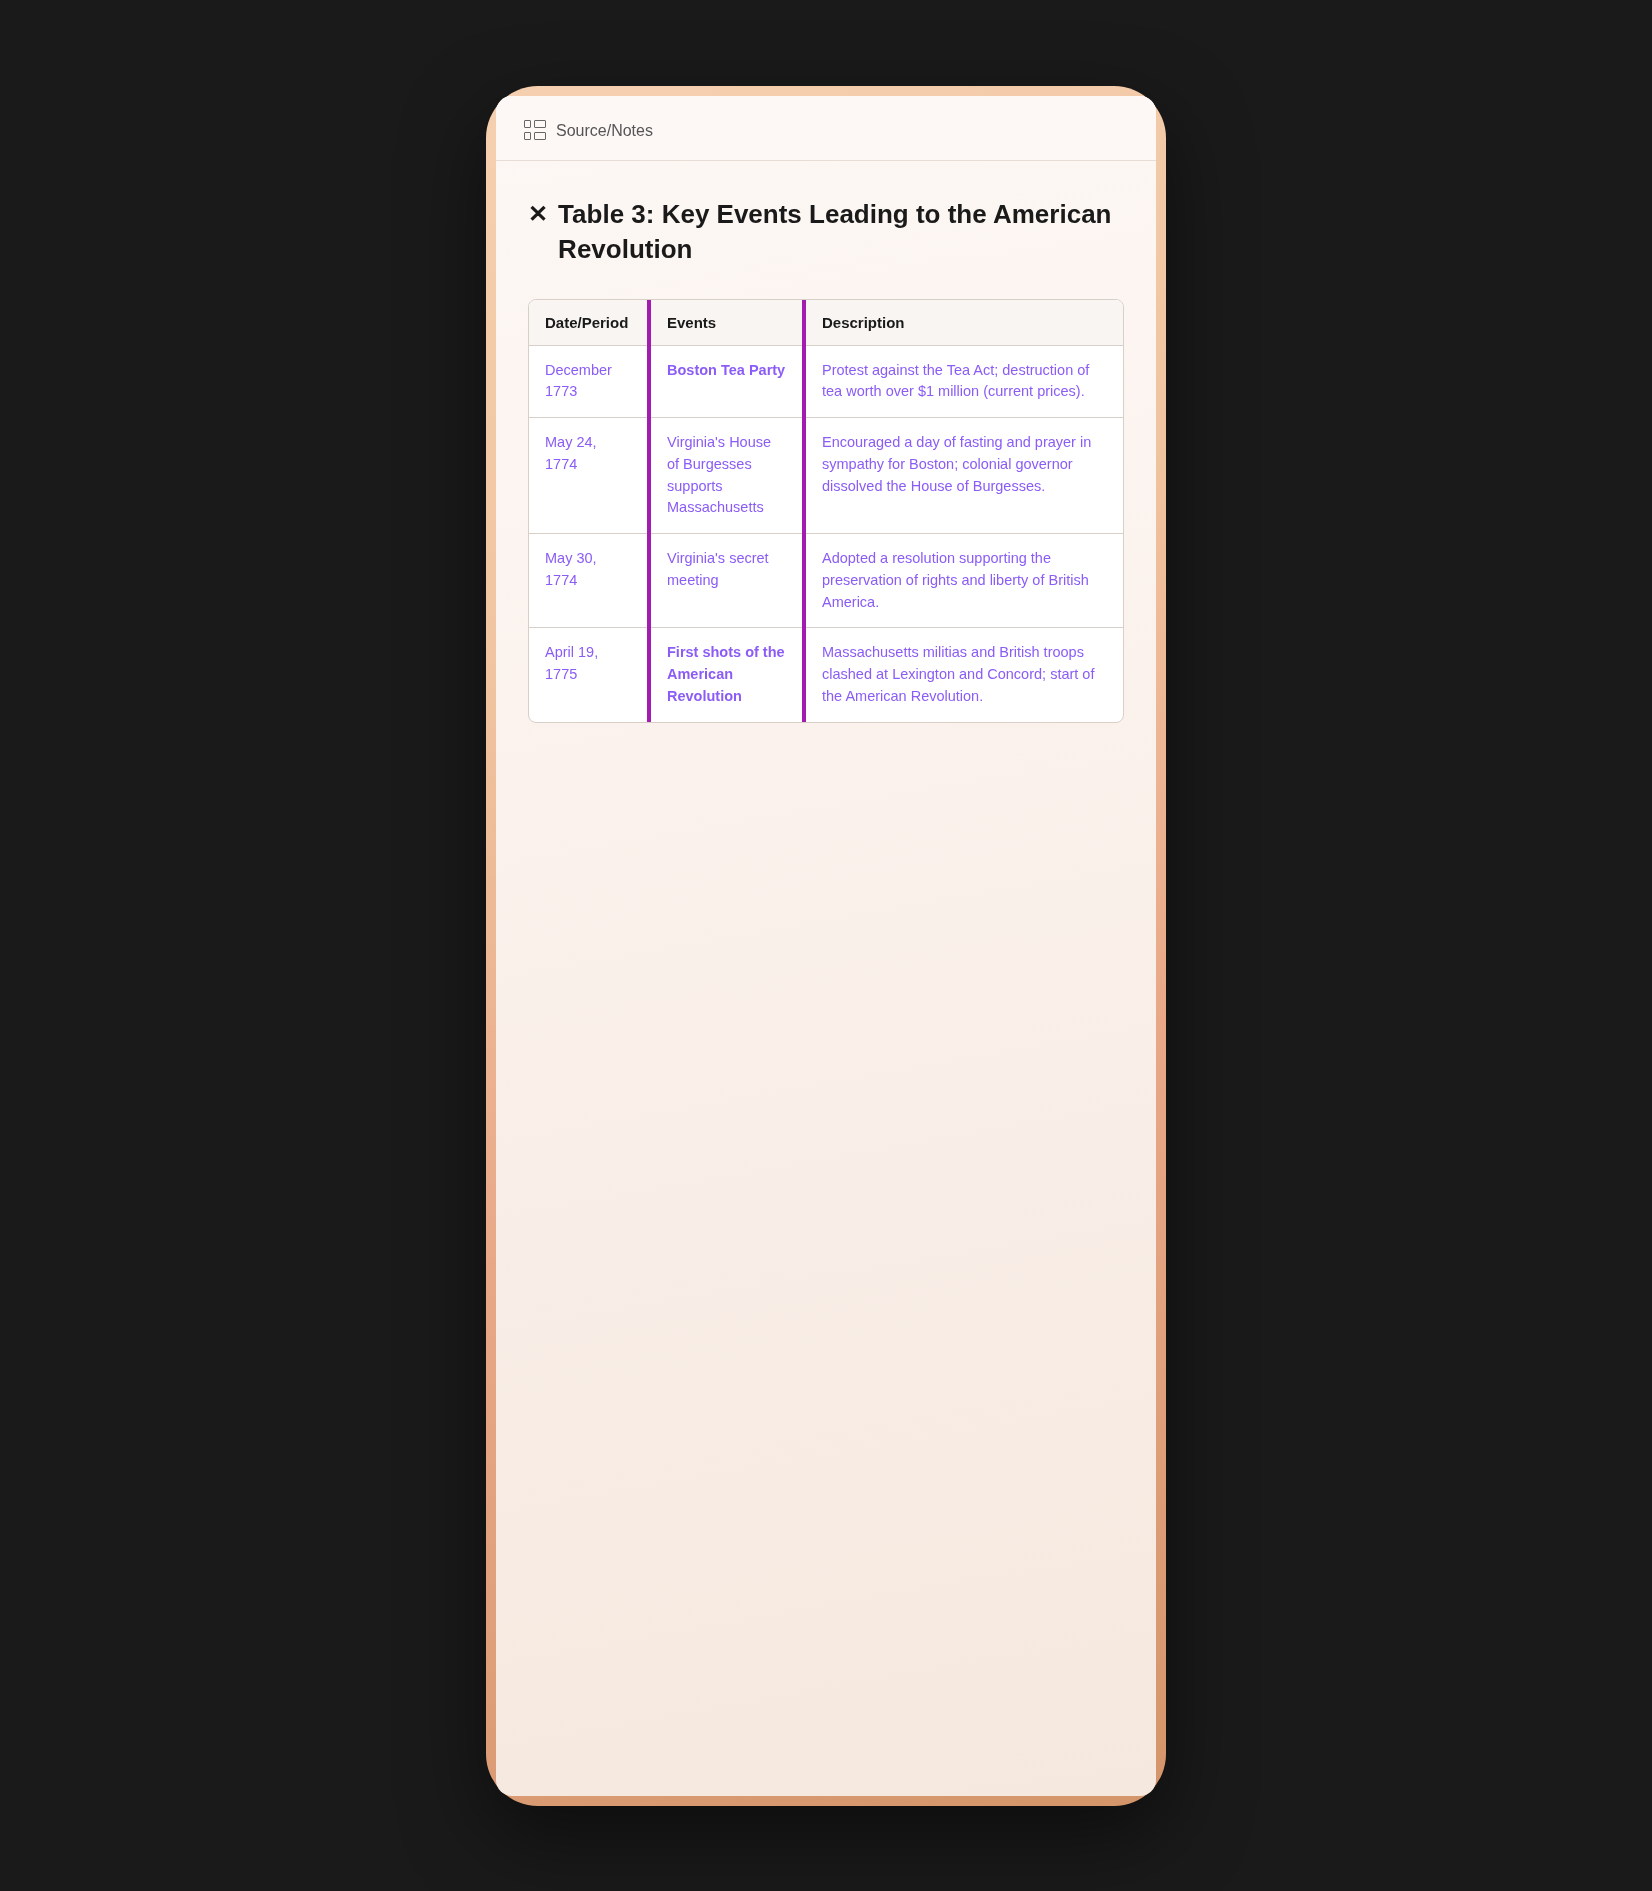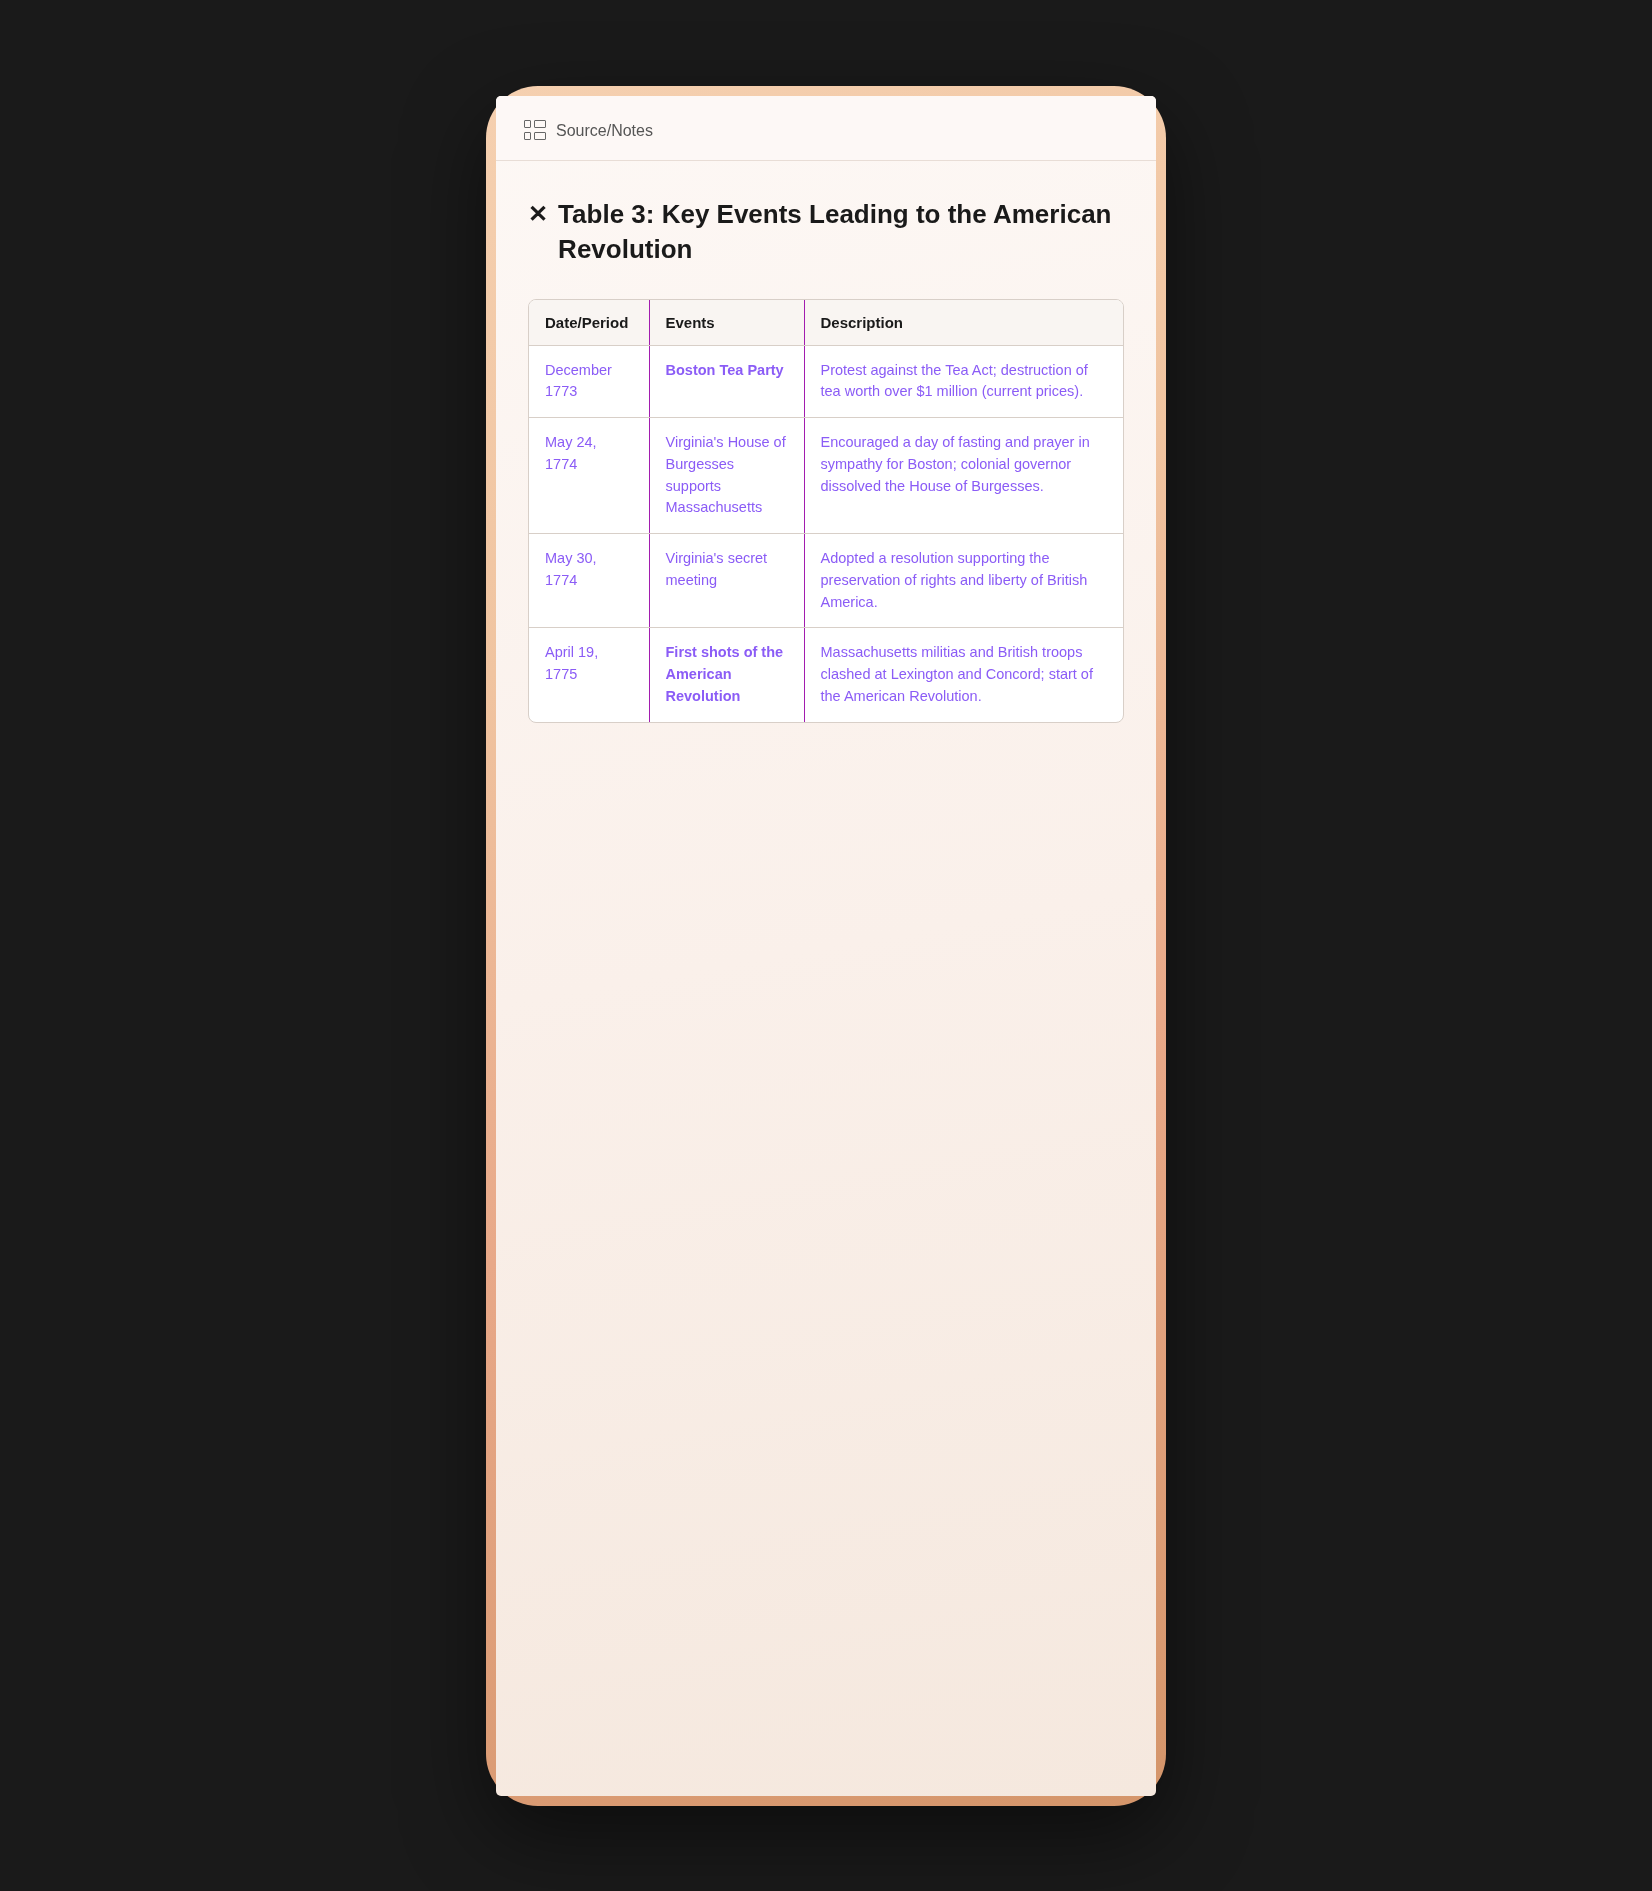--- a/index.html
+++ b/index.html
@@ -25,21 +25,21 @@
       border-radius: 52px;
       padding: 10px;
       box-shadow: 0 30px 80px rgba(0,0,0,0.5);
       position: relative;
     }
 
     .device-inner {
       width: 100%;
       height: 100%;
       background: linear-gradient(170deg, #fdf8f5 0%, #faf0ea 50%, #f5e8de 100%);
-      border-radius: 5px;
+      border-radius: 16px;
       overflow: hidden;
       display: flex;
       flex-direction: column;
     }
 
     .top-bar {
       display: flex;
       align-items: center;
       padding: 24px 28px 18px 28px;
       background: rgba(253, 248, 245, 0.95);
@@ -124,21 +124,21 @@
       padding: 14px 16px;
       text-align: left;
       font-size: 15px;
       font-weight: 700;
       color: #1a1a1a;
       border-bottom: 1px solid #d8cfc8;
     }
 
     th:not(:last-child),
     td:not(:last-child) {
-      border-right: 1px solid #a21caf;
+      border-right: 4px solid #a21caf;
     }
 
     td {
       padding: 14px 16px;
       vertical-align: top;
       font-size: 14.5px;
       color: #8b5cf6;
       line-height: 1.5;
       border-bottom: 1px solid #d8cfc8;
     }

